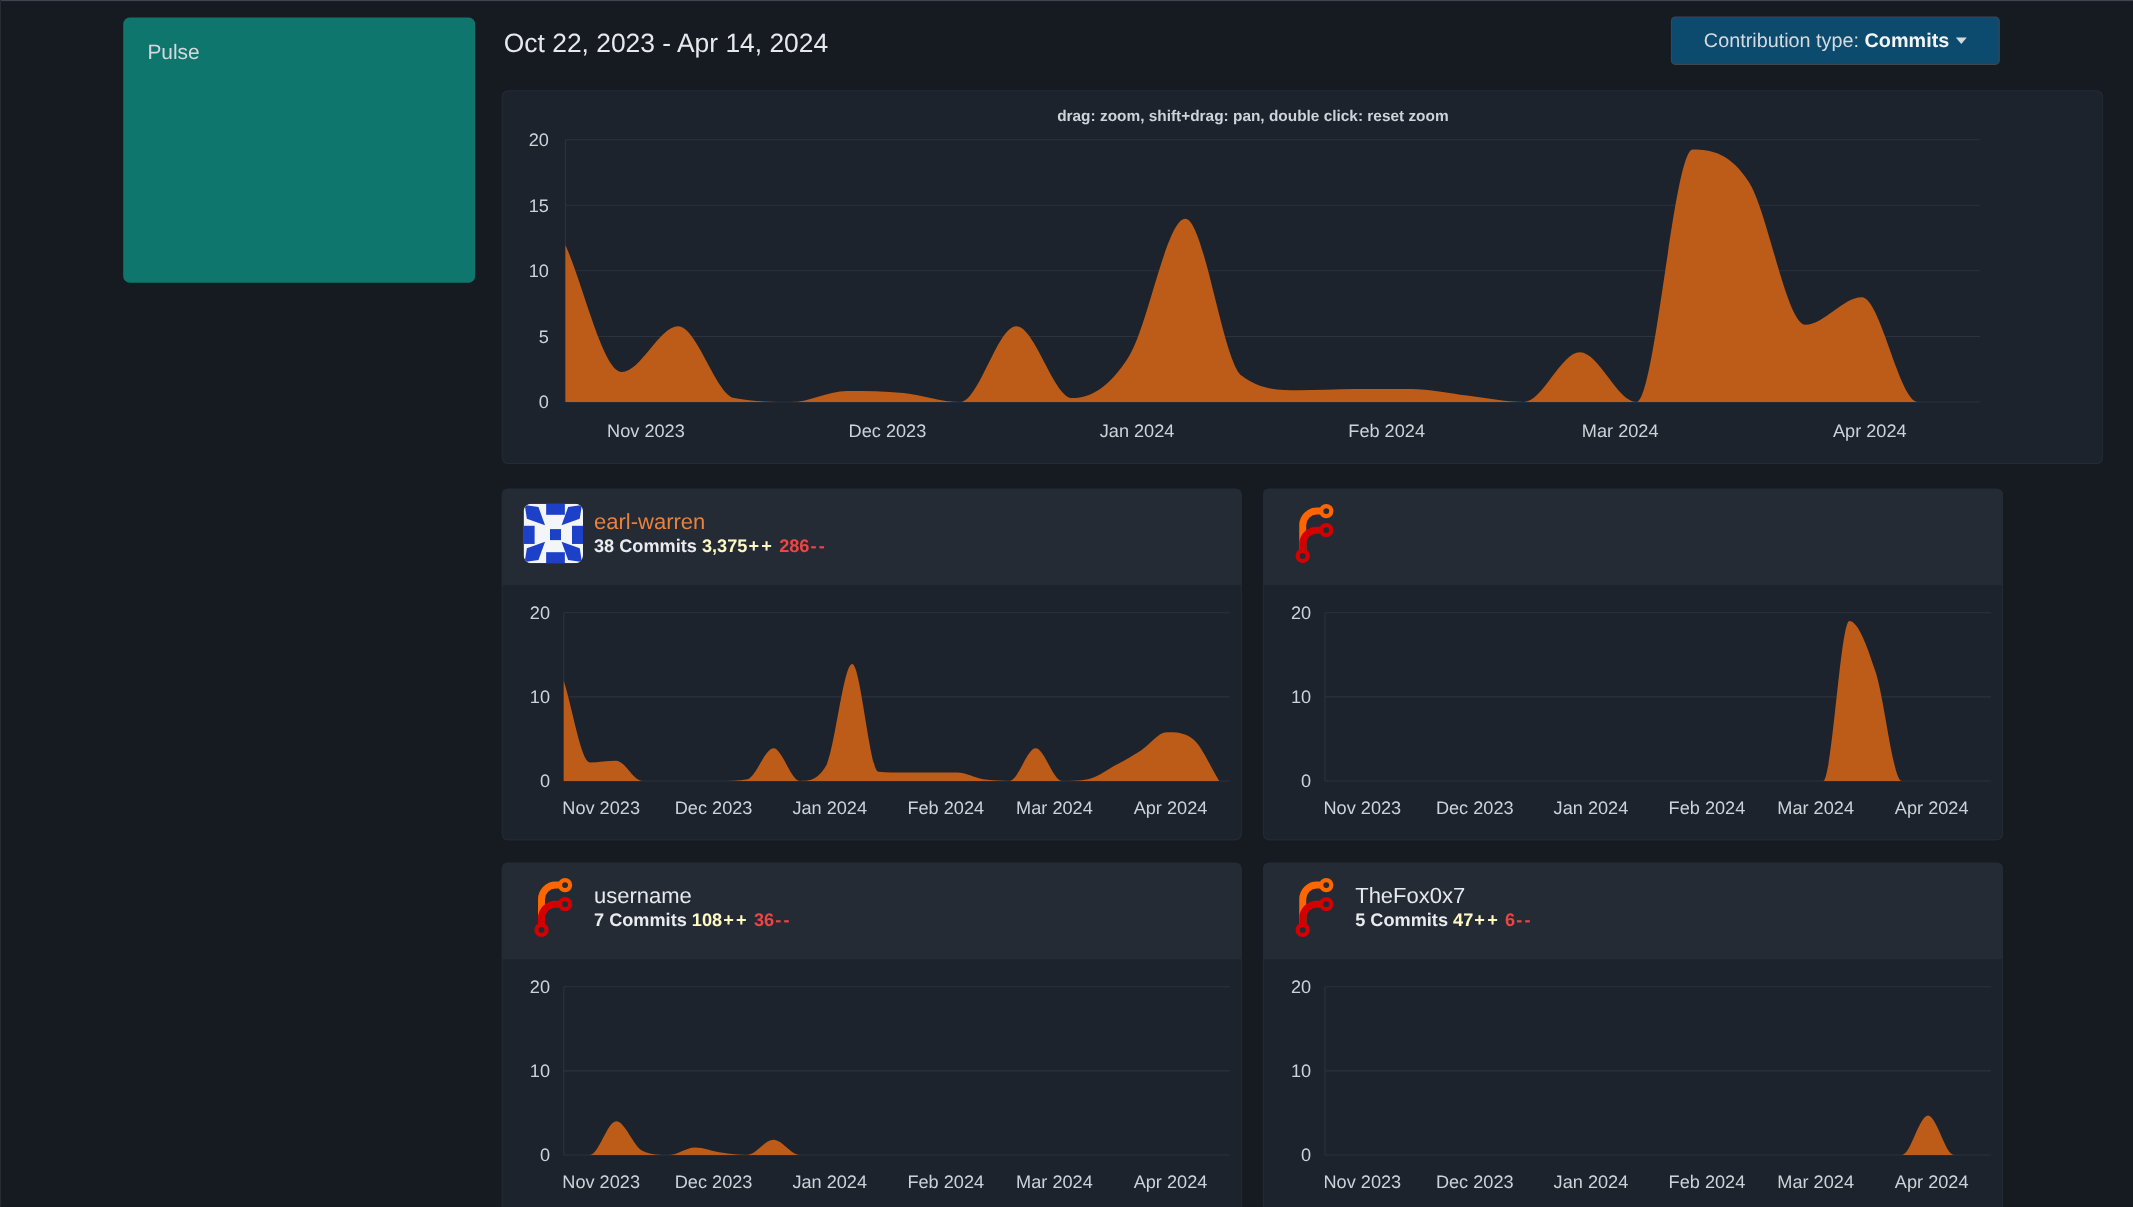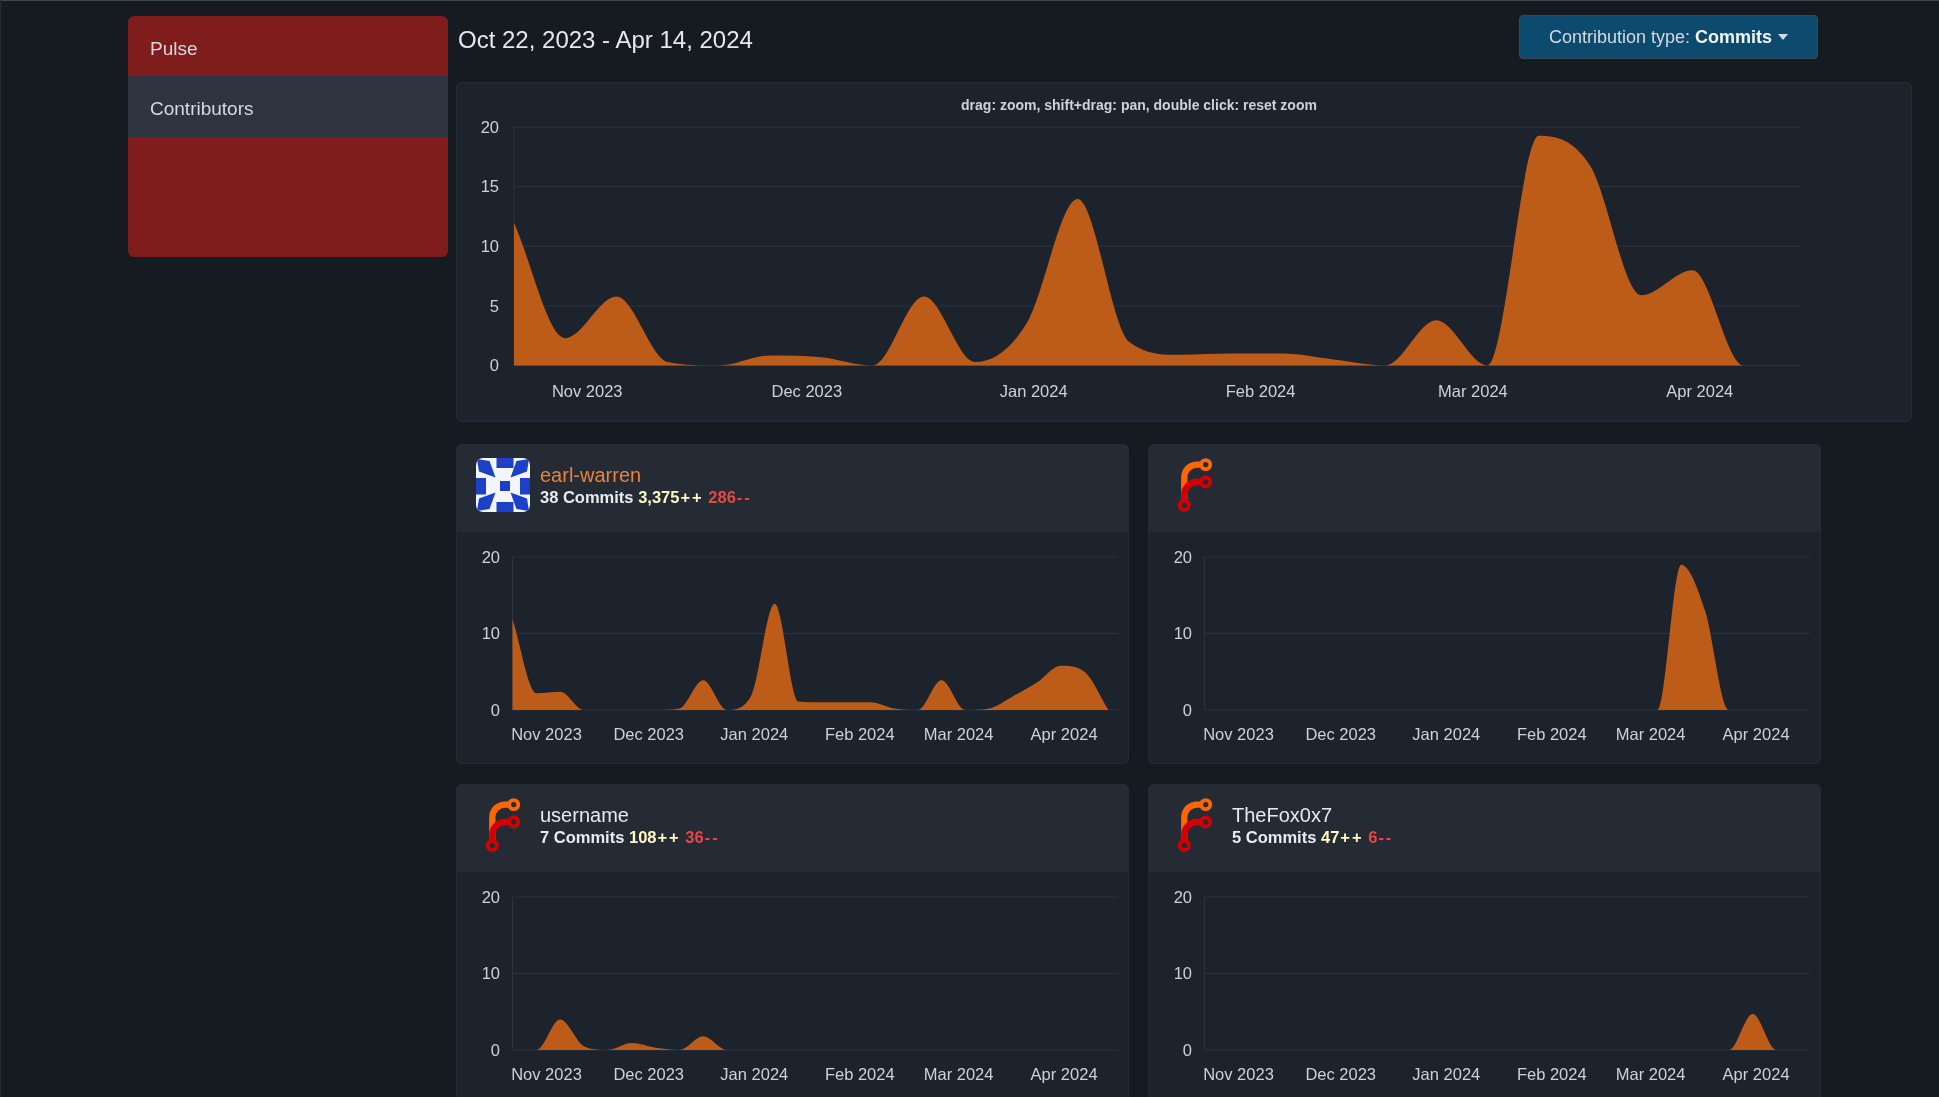--- a/index.html
+++ b/index.html
@@ -1,20 +1,20 @@
 <!DOCTYPE html>
 <html><head><meta charset="utf-8">
 <style>
 * { margin:0; padding:0; box-sizing:border-box; }
 html,body { width:1939px; height:1097px; overflow:hidden; background:#161b22;
   font-family:"Liberation Sans",sans-serif; }
 #topline { position:absolute; left:0; top:0; width:1939px; height:1px; background:#3f454f; }
 #leftline { position:absolute; left:0; top:0; width:1px; height:1097px; background:#272c33; }
-#menu { position:absolute; left:128px; top:16px; width:320px; height:241px;
-  background:#7f1d1d; border-radius:6px; overflow:hidden; }
+#menu { position:absolute; left:112px; top:16px; width:320px; height:241px;
+  background:#0f766e; border-radius:6px; overflow:hidden; }
 .mi { height:60.25px; line-height:66px; padding-left:22px; color:#d5d9de; font-size:19px; }
 .mi.sel { background:#2d3440; }
 #title { position:absolute; left:458px; top:26px; color:#e6e9ec; font-size:24px; }
 #ddbtn { position:absolute; left:1519px; top:15px; width:299px; height:44px;
   background:#0c4a6e; border:1px solid #3e4654; border-radius:4px; color:#d5dae1;
   font-size:18px; text-align:center; line-height:42px; }
 #ddbtn b { color:#f2f4f6; }
 .caret { display:inline-block; width:0; height:0; border-left:5px solid transparent;
   border-right:5px solid transparent; border-top:6px solid #d5dae1; margin-left:6px; vertical-align:middle; margin-top:-3px;}
 #mainchart { position:absolute; left:456px; top:82px; width:1456px; height:340px;
@@ -31,21 +31,20 @@
 .cstats .r { color:#ef4444;margin-top:48px; }
 .rank { position:absolute; right:10px; top:43px; transform:translateY(-50%);
   color:#e3e7eb; font-size:18px; font-weight:bold; }
 svg text { font-family:"Liberation Sans",sans-serif; }
 </style></head>
 <body>
 <div id="topline"></div>
 <div id="leftline"></div>
 <div id="menu">
 <div class="mi">Pulse</div>
-<div class="mi sel">Contributors</div>
 </div>
 <div id="title">Oct 22, 2023 - Apr 14, 2024</div>
 <div id="ddbtn">Contribution type: <b>Commits</b><span class="caret"></span></div>
 <div id="mainchart">
     <svg width="1366" height="340" style="position:absolute;left:0;top:0">
 <text x="683" y="28" text-anchor="middle" font-size="14" font-weight="bold" fill="#ced3da">drag: zoom, shift+drag: pan, double click: reset zoom</text>
 <line x1="58" y1="45.0" x2="1344" y2="45.0" stroke="#2d333d" stroke-width="1"></line>
       <line x1="58" y1="104.6" x2="1344" y2="104.6" stroke="#2d333d" stroke-width="1"></line>
       <line x1="58" y1="164.2" x2="1344" y2="164.2" stroke="#2d333d" stroke-width="1"></line>
       <line x1="58" y1="223.9" x2="1344" y2="223.9" stroke="#2d333d" stroke-width="1"></line>

